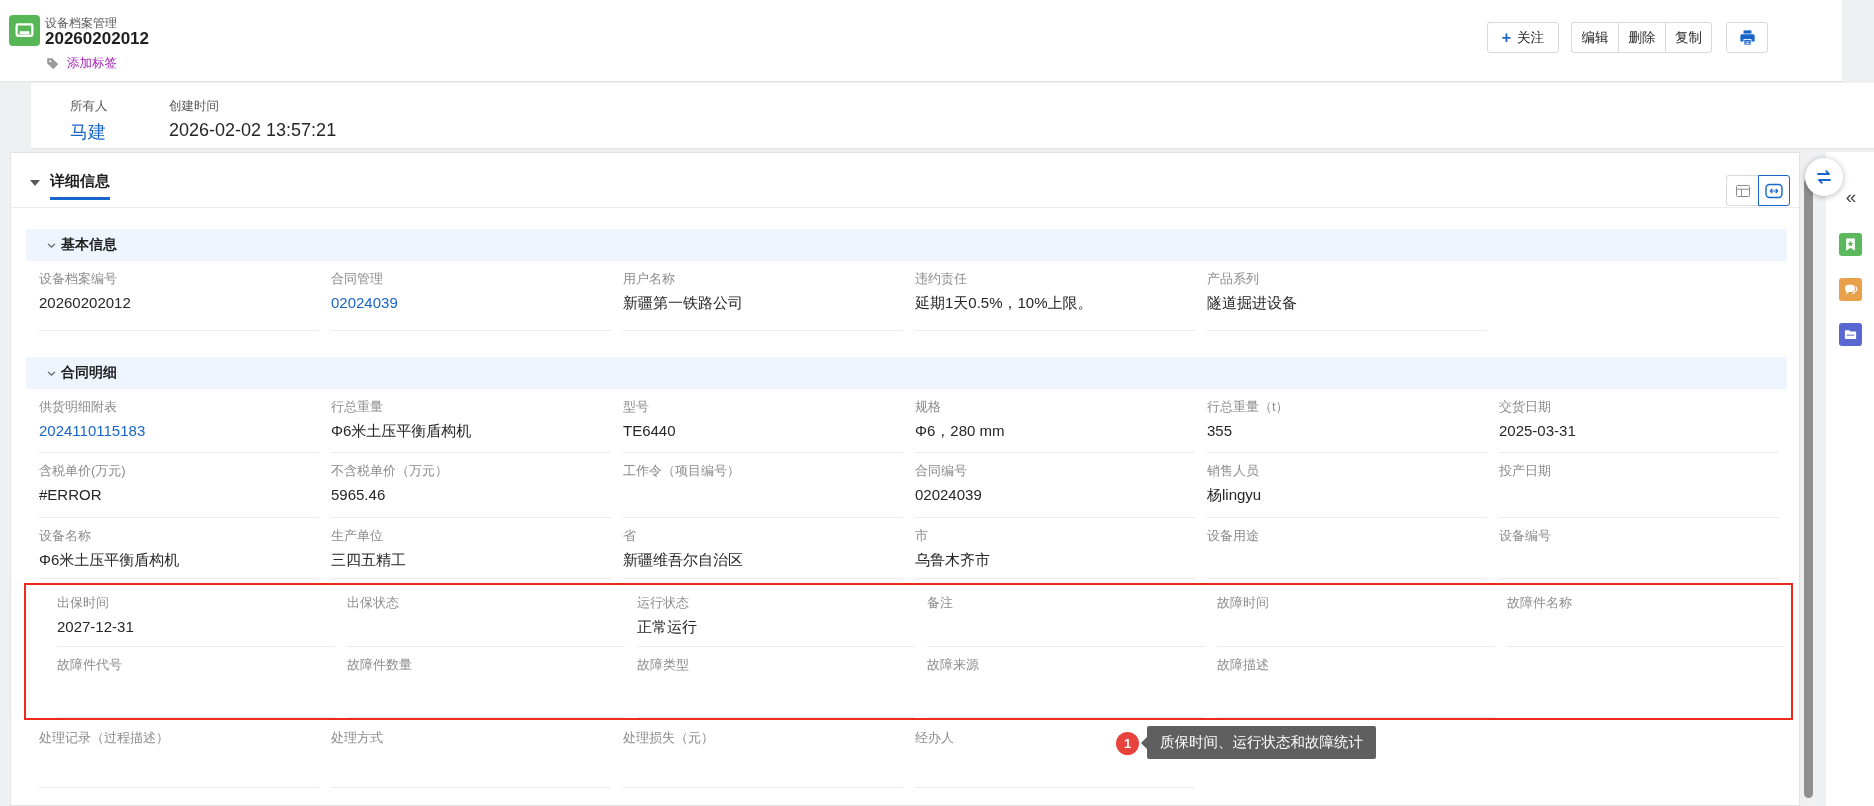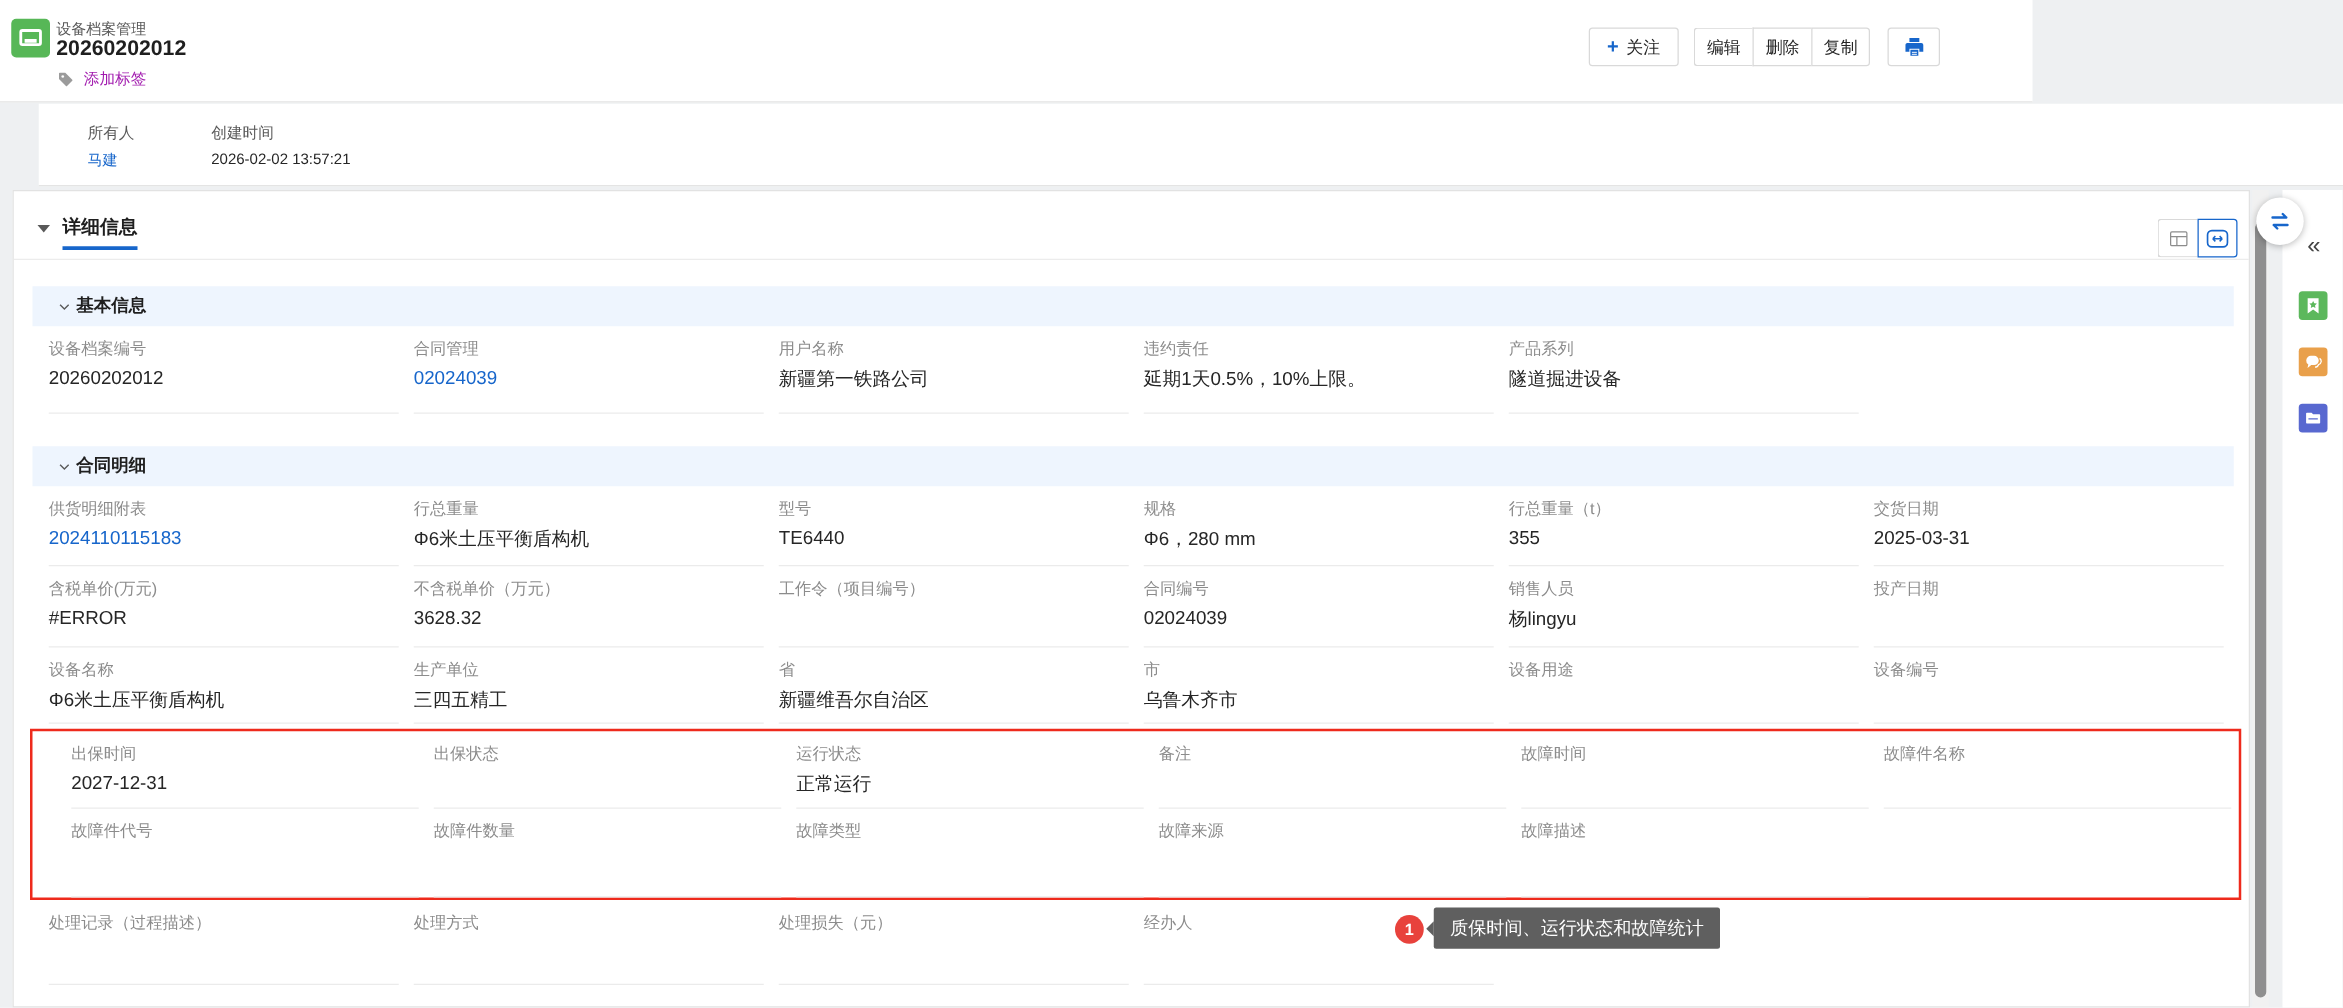--- a/index.html
+++ b/index.html
@@ -1,20 +1,20 @@
 <!DOCTYPE html>
 <html><head>
 <meta charset="utf-8">
 <style>
   * { margin:0; padding:0; box-sizing:border-box; }
   html,body { width:1874px; height:806px; overflow:hidden;
     font-family:"Liberation Sans","DejaVu Sans",sans-serif; background:#eef0f2; }
 
   
-  .topbar { position:absolute; left:0; top:0; width:1626px; height:82px;
+  .topbar { position:absolute; left:0; top:0; width:1842px; height:82px;
     background:#fff; border-bottom:1px solid #e4e4e4; }
   .app-icon { position:absolute; left:9px; top:15px; width:31px; height:31px;
     background:#57b757; border-radius:4px; display:flex; align-items:center; justify-content:center; }
   .app-title { position:absolute; left:45px; top:15px; font-size:12px; color:#595959; }
   .record-id { position:absolute; left:45px; top:29px; font-size:17px; font-weight:bold; color:#1f1f1f; }
   .tag-row { position:absolute; left:45px; top:55px; display:flex; align-items:center; gap:7px; }
   .tag-link { font-size:12.5px; color:#a21caf; cursor:pointer; }
   .actions { position:absolute; right:74px; top:22px; display:flex; align-items:center; }
   .btn { height:31px; background:#fff; border:1px solid #d9d9d9; border-radius:3px;
     font-size:13.5px; color:#262626; display:flex; align-items:center; justify-content:center;
@@ -24,21 +24,21 @@
   .btn-group { display:flex; margin-right:14px; }
   .btn-group .btn { border-radius:0; border-right:none; width:47px; padding:0; }
   .btn-group .btn:first-child { border-radius:3px 0 0 3px; }
   .btn-group .btn:last-child { border-radius:0 3px 3px 0; border-right:1px solid #d9d9d9; }
   .btn-print { width:42px; padding:0; }
 
   
   .subbar { position:absolute; left:0; top:83px; width:1874px; height:66px;
     background:#fff; border-bottom:1px solid #e4e4e4;margin-left:31px; }
   .meta-label { font-size:12.5px; color:#595959; }
-  .meta-value { font-size:12px; color:#262626; margin-top:5px; }
+  .meta-value { font-size:18px; color:#262626; margin-top:5px; }
   .meta-owner { position:absolute; left:39px; top:15px; }
   .meta-created { position:absolute; left:138px; top:15px; }
   .link { color:#1766cb; cursor:pointer; }
 
   
   .panel { position:absolute; left:10px; top:152px; width:1790px; height:654px;
     background:#fff; border:1px solid #e2e2e2; }
   .tab-row { position:relative; height:55px; border-bottom:1px solid #ececec; }
   .tab-caret { position:absolute; left:19px; top:27px; width:0; height:0;
     border-left:5px solid transparent; border-right:5px solid transparent;
@@ -237,21 +237,21 @@
       </div>
     </div>
 
     <div class="grid" style="--rh:65px">
       <div class="cell">
         <div class="flabel">含税单价(万元)</div>
         <div class="fvalue">#ERROR</div>
       </div>
       <div class="cell">
         <div class="flabel">不含税单价（万元）</div>
-        <div class="fvalue">3628.32</div>
+        <div class="fvalue">5965.46</div>
       </div>
       <div class="cell">
         <div class="flabel">工作令（项目编号）</div>
         <div class="fvalue"></div>
       </div>
       <div class="cell">
         <div class="flabel">合同编号</div>
         <div class="fvalue">02024039</div>
       </div>
       <div class="cell">

